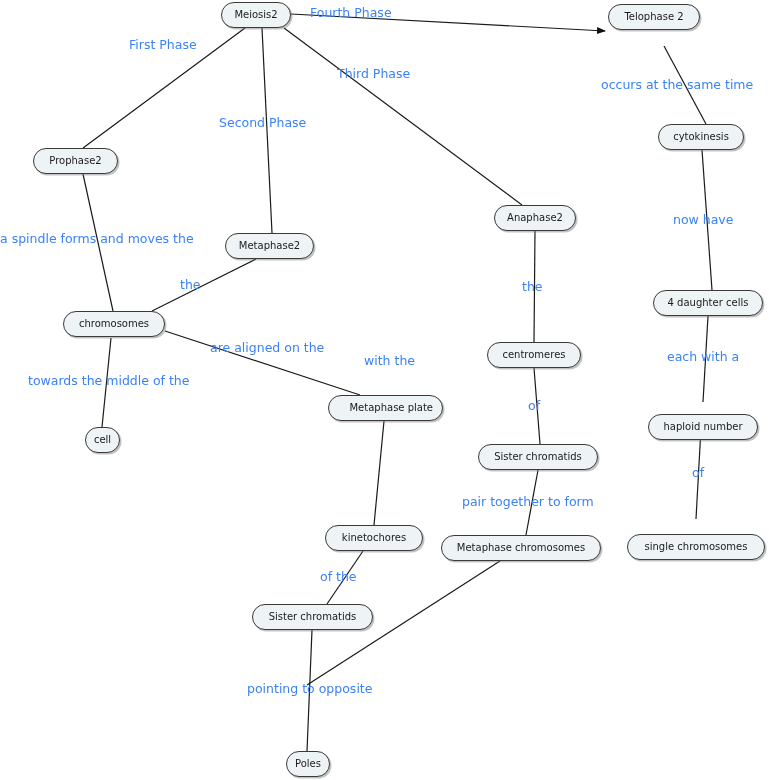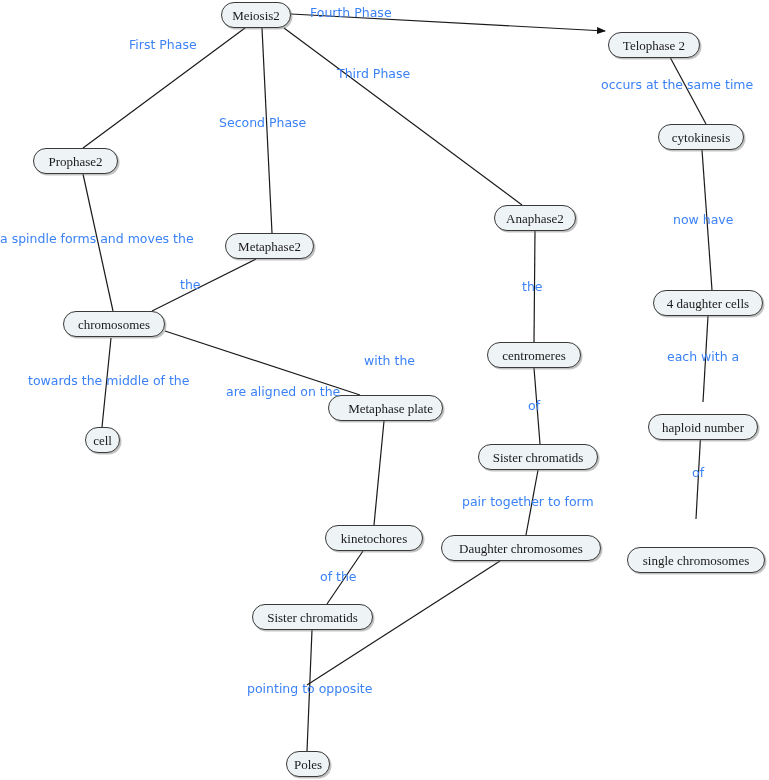--- a/index.html
+++ b/index.html
@@ -27,27 +27,26 @@
   .node {
     position: absolute;
     box-sizing: border-box;
     display: flex;
     align-items: center;
     justify-content: center;
     background: #eef3f5;
     border: 1px solid #3a3a3a;
     border-radius: 13px;
     color: #1a1a1a;
-    font-size: 13px;
+    font-size: 10px;
     line-height: 1;
     white-space: nowrap;
     padding: 0 9px;
     height: 26px;
     box-shadow: 1.5px 1.5px 0 0 rgba(120,120,120,0.45);
-    font-family: Liberation Serif, serif;
   }
   .edge-label {
     position: absolute;
     color: #3b82f6;
     font-size: 12.5px;
     line-height: 1;
     white-space: nowrap;
     background: transparent;
   }
 </style>
@@ -82,21 +81,21 @@
         <line x1="534" y1="368" x2="540" y2="444" stroke="#1a1a1a" stroke-width="1.2"></line>
         <line x1="538" y1="470" x2="526" y2="535" stroke="#1a1a1a" stroke-width="1.2"></line>
         <line x1="500" y1="561" x2="307" y2="685" stroke="#1a1a1a" stroke-width="1.2"></line>
       </g>
   </svg>
 
   <div id="node-group">
       <div class="node" style="left: 221px; top: 2px; width: 70px;">
         <span>Meiosis2</span>
       </div>
-      <div class="node" style="left: 608px; top: 32px; width: 92px;">
+      <div class="node" style="left: 608px; top: 4px; width: 92px;">
         <span>Telophase 2</span>
       </div>
       <div class="node" style="left: 658px; top: 124px; width: 86px;">
         <span>cytokinesis</span>
       </div>
       <div class="node" style="left: 33px; top: 148px; width: 85px;">
         <span>Prophase2</span>
       </div>
       <div class="node" style="left: 494px; top: 205px; width: 82px;">
         <span>Anaphase2</span>
@@ -118,49 +117,49 @@
       </div>
       <div class="node" style="left: 648px; top: 414px; width: 110px;">
         <span>haploid number</span>
       </div>
       <div class="node" style="left: 85px; top: 427px; width: 35px;">
         <span>cell</span>
       </div>
       <div class="node" style="left: 478px; top: 444px; width: 120px;">
         <span>Sister chromatids</span>
       </div>
-      <div class="node" style="left: 627px; top: 547px; width: 138px; justify-content: center;">
+      <div class="node" style="left: 627px; top: 534px; width: 138px; justify-content: center;">
         <span>single chromosomes</span>
       </div>
       <div class="node" style="left: 325px; top: 525px; width: 98px;">
         <span>kinetochores</span>
       </div>
       <div class="node" style="left: 441px; top: 535px; width: 160px;">
-        <span>Daughter chromosomes</span>
+        <span>Metaphase chromosomes</span>
       </div>
       <div class="node" style="left: 252px; top: 604px; width: 121px;">
         <span>Sister chromatids</span>
       </div>
       <div class="node" style="left: 286px; top: 751px; width: 44px;">
         <span>Poles</span>
       </div>
     </div>
   <div id="edge-label-group">
       <div class="edge-label" style="left: 129px; top: 39px;">First Phase</div>
       <div class="edge-label" style="left: 219px; top: 117px;">Second Phase</div>
       <div class="edge-label" style="left: 337px; top: 68px;">Third Phase</div>
       <div class="edge-label" style="left: 310px; top: 7px;">Fourth Phase</div>
       <div class="edge-label" style="left: 601px; top: 79px; text-align: center;">occurs at the same time</div>
       <div class="edge-label" style="left: 673px; top: 214px;">now have</div>
       <div class="edge-label" style="left: 667px; top: 351px;">each with a</div>
       <div class="edge-label" style="left: 692px; top: 467px;">of</div>
       <div class="edge-label" style="left: 0px; top: 233px;">a spindle forms and moves the</div>
       <div class="edge-label" style="left: 180px; top: 279px;">the</div>
       <div class="edge-label" style="left: 28px; top: 375px;">towards the middle of the</div>
-      <div class="edge-label" style="left: 226px; top: 342px; margin-top: 44px;">are aligned on the</div>
+      <div class="edge-label" style="left: 210px; top: 342px;">are aligned on the</div>
       <div class="edge-label" style="left: 351px; top: 355px; margin-left: 13px;">with the</div>
       <div class="edge-label" style="left: 320px; top: 571px;">of the</div>
       <div class="edge-label" style="left: 247px; top: 683px;">pointing to opposite</div>
       <div class="edge-label" style="left: 522px; top: 281px;">the</div>
       <div class="edge-label" style="left: 528px; top: 400px;">of</div>
       <div class="edge-label" style="left: 462px; top: 496px;">pair together to form</div>
     </div>
 
 </div>
 

